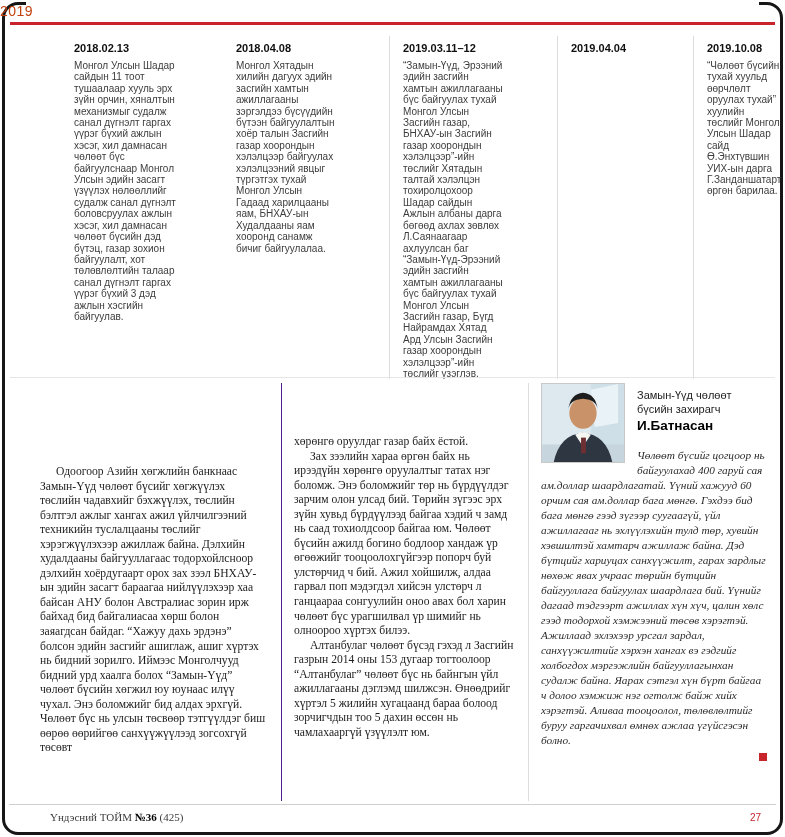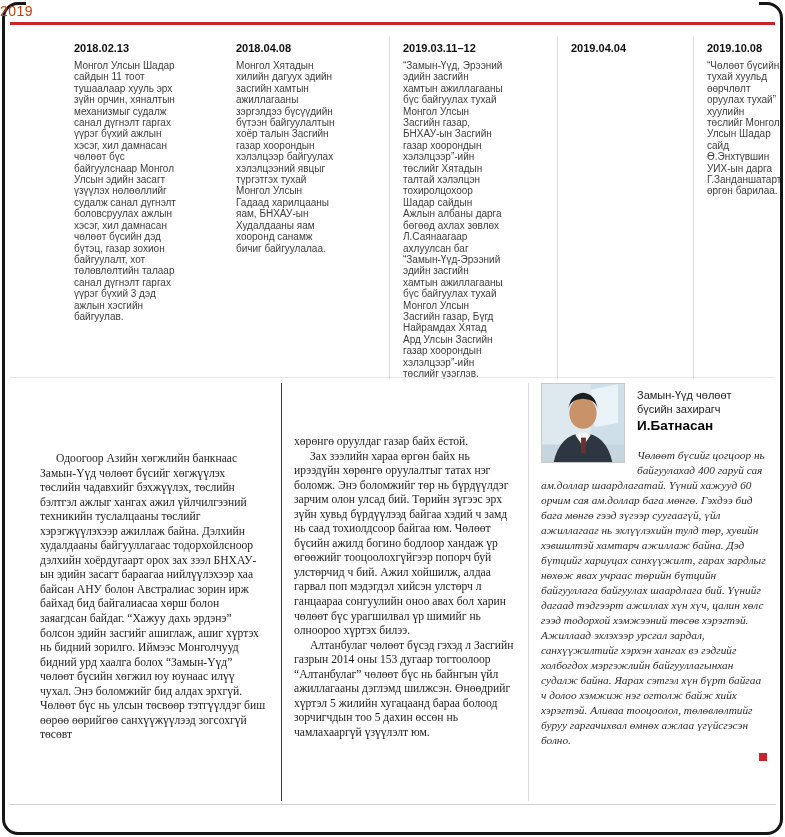--- a/index.html
+++ b/index.html
@@ -21,21 +21,21 @@
   .t-text{font-size:10px;line-height:11.4px;color:#3c3c3c;}
   .sep-top{position:absolute;top:377px;left:10px;right:10px;height:1px;background:#e6e6e6;}
   
   .body{position:absolute;top:383px;left:38px;right:12px;height:418px;display:grid;
         grid-template-columns:243px 247px 1fr;}
   .b-col1{padding:52px 14px 0 2px;}
   .b-col2{border-left:1px solid #4c1d95;padding:52px 12px 0 12px;}
   .b-col3{border-left:1px solid #ddd;padding:0 6px 0 12px;}
   .lead{font-style:italic;font-weight:bold;font-size:13px;line-height:25px;color:#1c1c1c;}
   .b-para{font-family:"Liberation Serif",serif;font-size:11.6px;line-height:14.55px;color:#1c1c1c;margin:0;}
-  .b-col1 .b-para{margin-top:17px;text-indent:16px;}
+  .b-col1 .b-para{margin-top:30px;text-indent:16px;}
   .b-col2 .b-para+.b-para{text-indent:16px;}
   
   .photo{float:left;width:84px;height:80px;margin:0 12px 4px 0;border:1px solid #c9c9c9;
          box-sizing:border-box;background:#dce8ee;}
   .photo svg{display:block;width:100%;height:100%;}
   .caption{padding-top:5px;font-size:11px;line-height:14px;color:#222;}
   .caption-name{font-weight:bold;font-size:13.5px;margin-top:3px;color:#000;}
   .quote{font-family:"Liberation Serif",serif;font-style:italic;font-size:11.3px;
          line-height:15px;color:#2b2b2b;margin:15px 0 0 0;}
   .endmark{float:right;width:8px;height:8px;background:#c9232b;margin-top:5px;}
@@ -109,13 +109,21 @@
       <div class="caption">
         <div>Замын-Үүд чөлөөт бүсийн захирагч</div>
         <div class="caption-name">И.Батнасан</div>
       </div>
       <p class="quote">Чөлөөт бүсийг цогцоор нь байгуулахад 400 гаруй сая ам.доллар шаардлагатай. Үүний хажууд 60 орчим сая ам.доллар бага мөнгө. Гэхдээ бид бага мөнгө гээд зүгээр суугаагүй, үйл ажиллагааг нь эхлүүлэхийн тулд төр, хувийн хэвшилтэй хамтарч ажиллаж байна. Дэд бүтцийг хариуцах санхүүжилт, гарах зардлыг нөхөж явах учраас төрийн бүтцийн байгууллага байгуулах шаардлага бий. Үүнийг дагаад тэдгээрт ажиллах хүн хүч, цалин хөлс гээд тодорхой хэмжээний төсөв хэрэгтэй. Ажиллаад эхлэхээр урсгал зардал, санхүүжилтийг хэрхэн хангах вэ гэдгийг холбогдох мэргэжлийн байгууллагынхан судалж байна. Яарах сэтгэл хүн бүрт байгаа ч долоо хэмжиж нэг огтолж байж хийх хэрэгтэй. Аливаа тооцоолол, төлөвлөлтийг буруу гаргачихвал өмнөх ажлаа үгүйсгэсэн болно.</p>
       <span class="endmark"></span>
     </div>
   </div>
 
   <div class="sep-bottom"></div>
+  <div class="footer">
+    <div class="brand">
+      <span>Үндэсний ТОЙМ</span>
+      <span class="bold">№36</span>
+      <span>(425)</span>
+    </div>
+    <div class="pageno">27</div>
+  </div>
 </div>
 
 </body></html>

